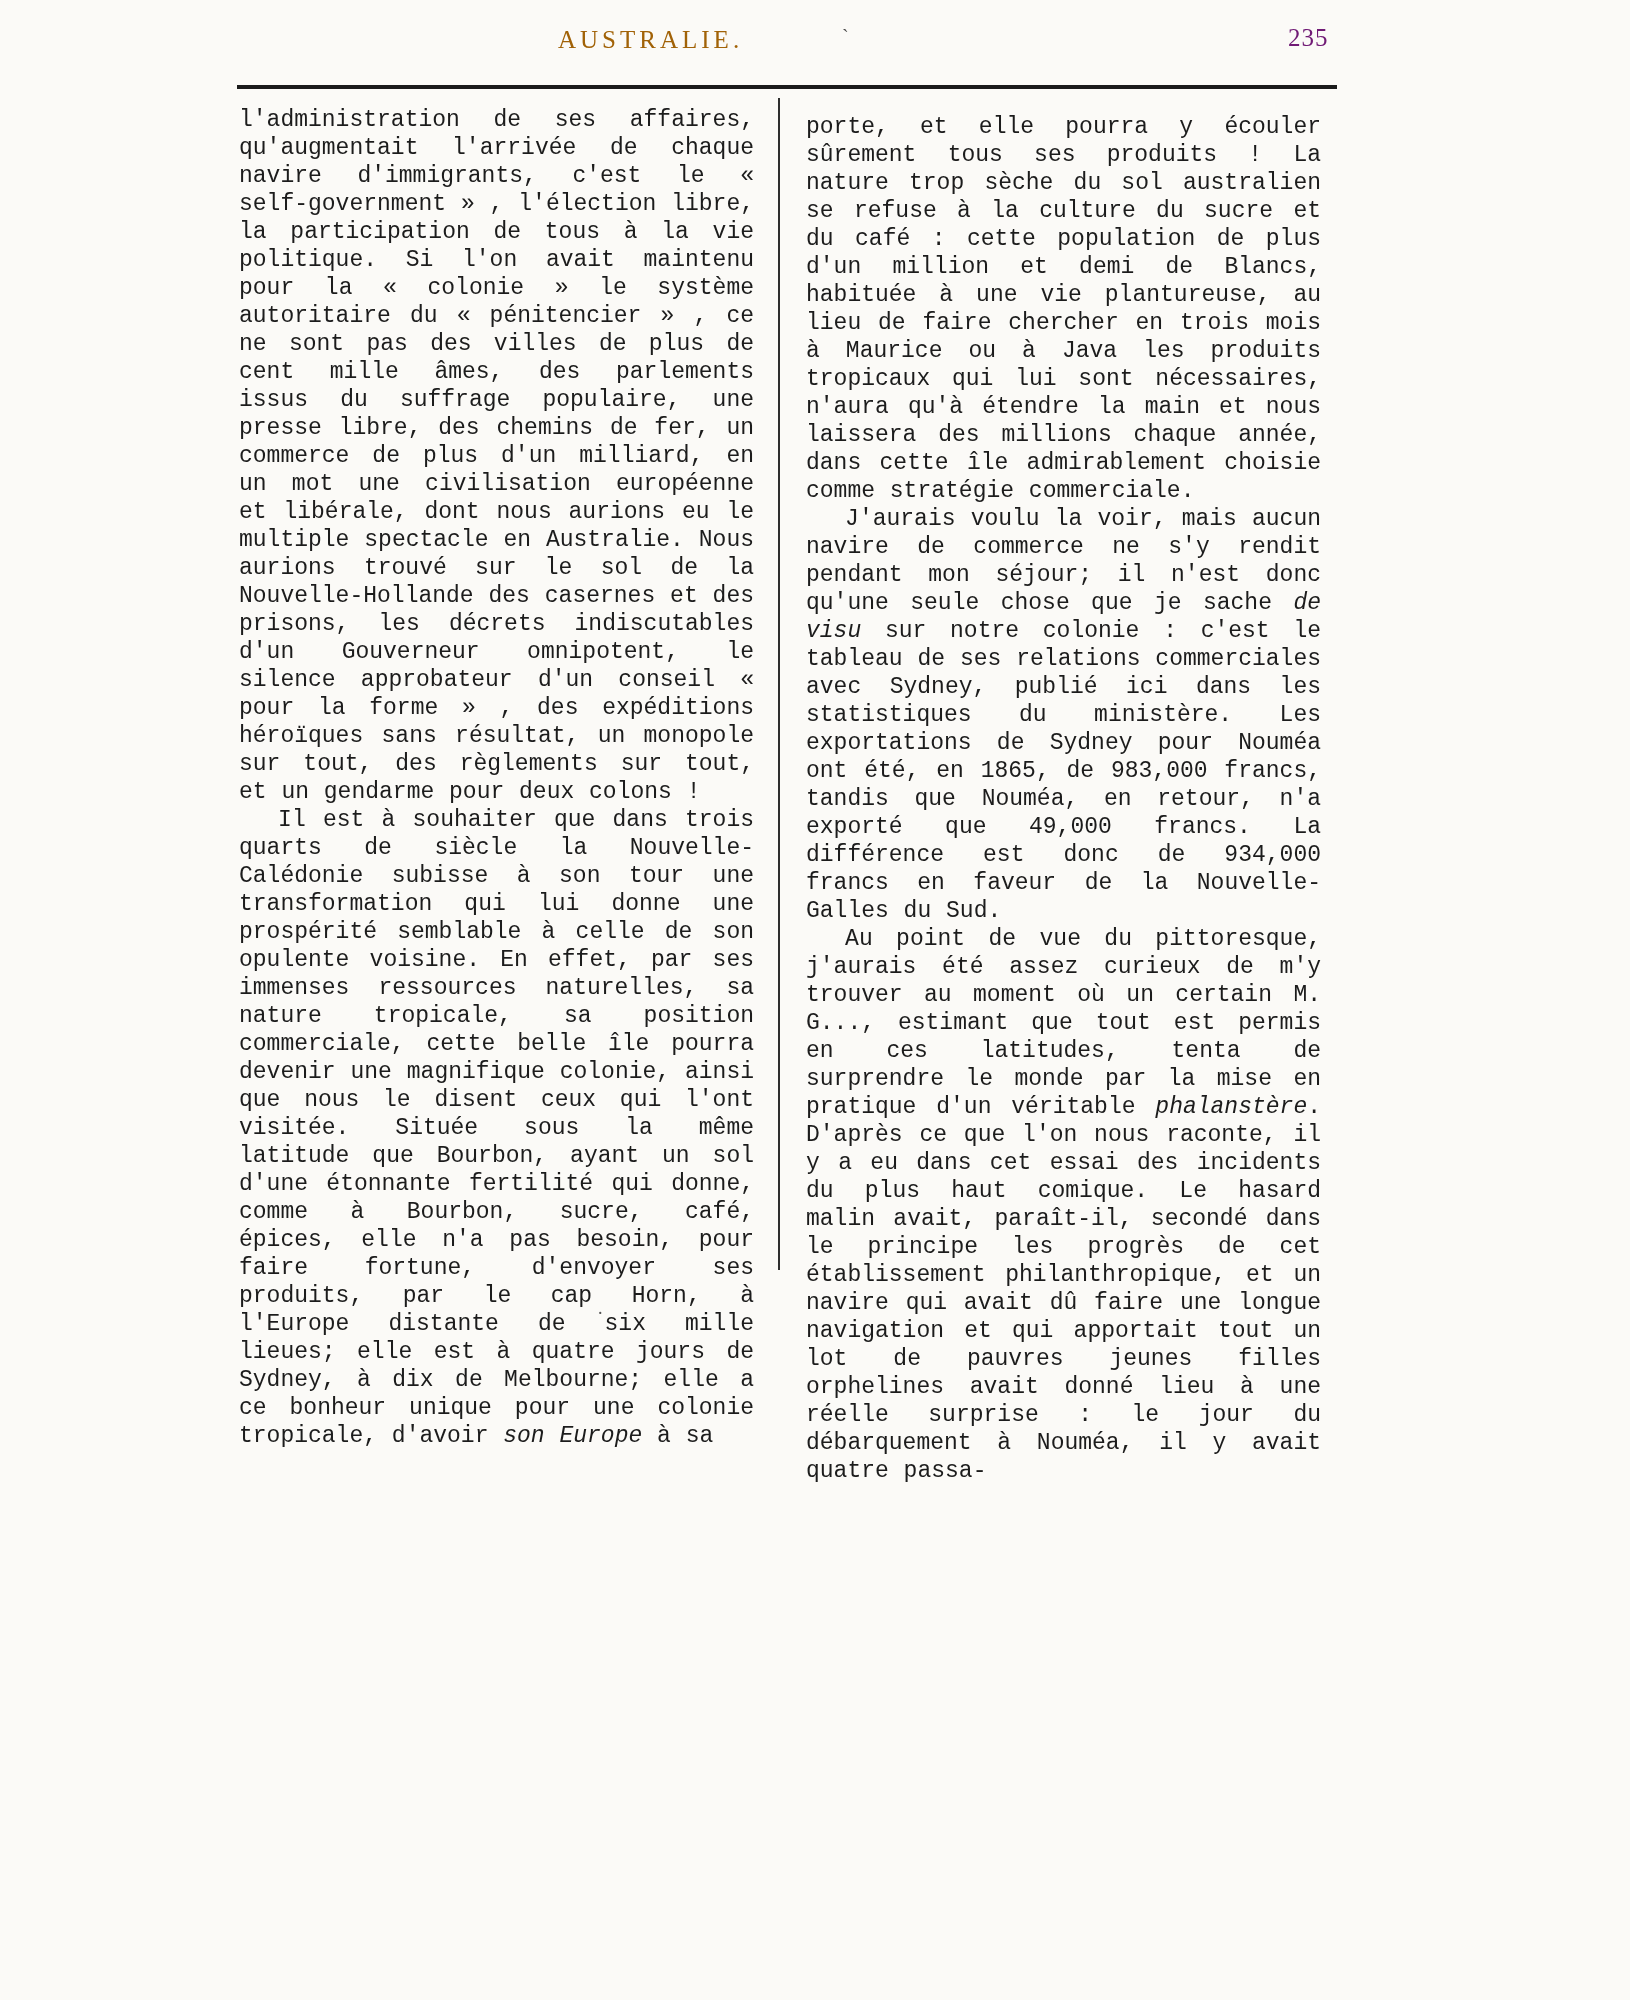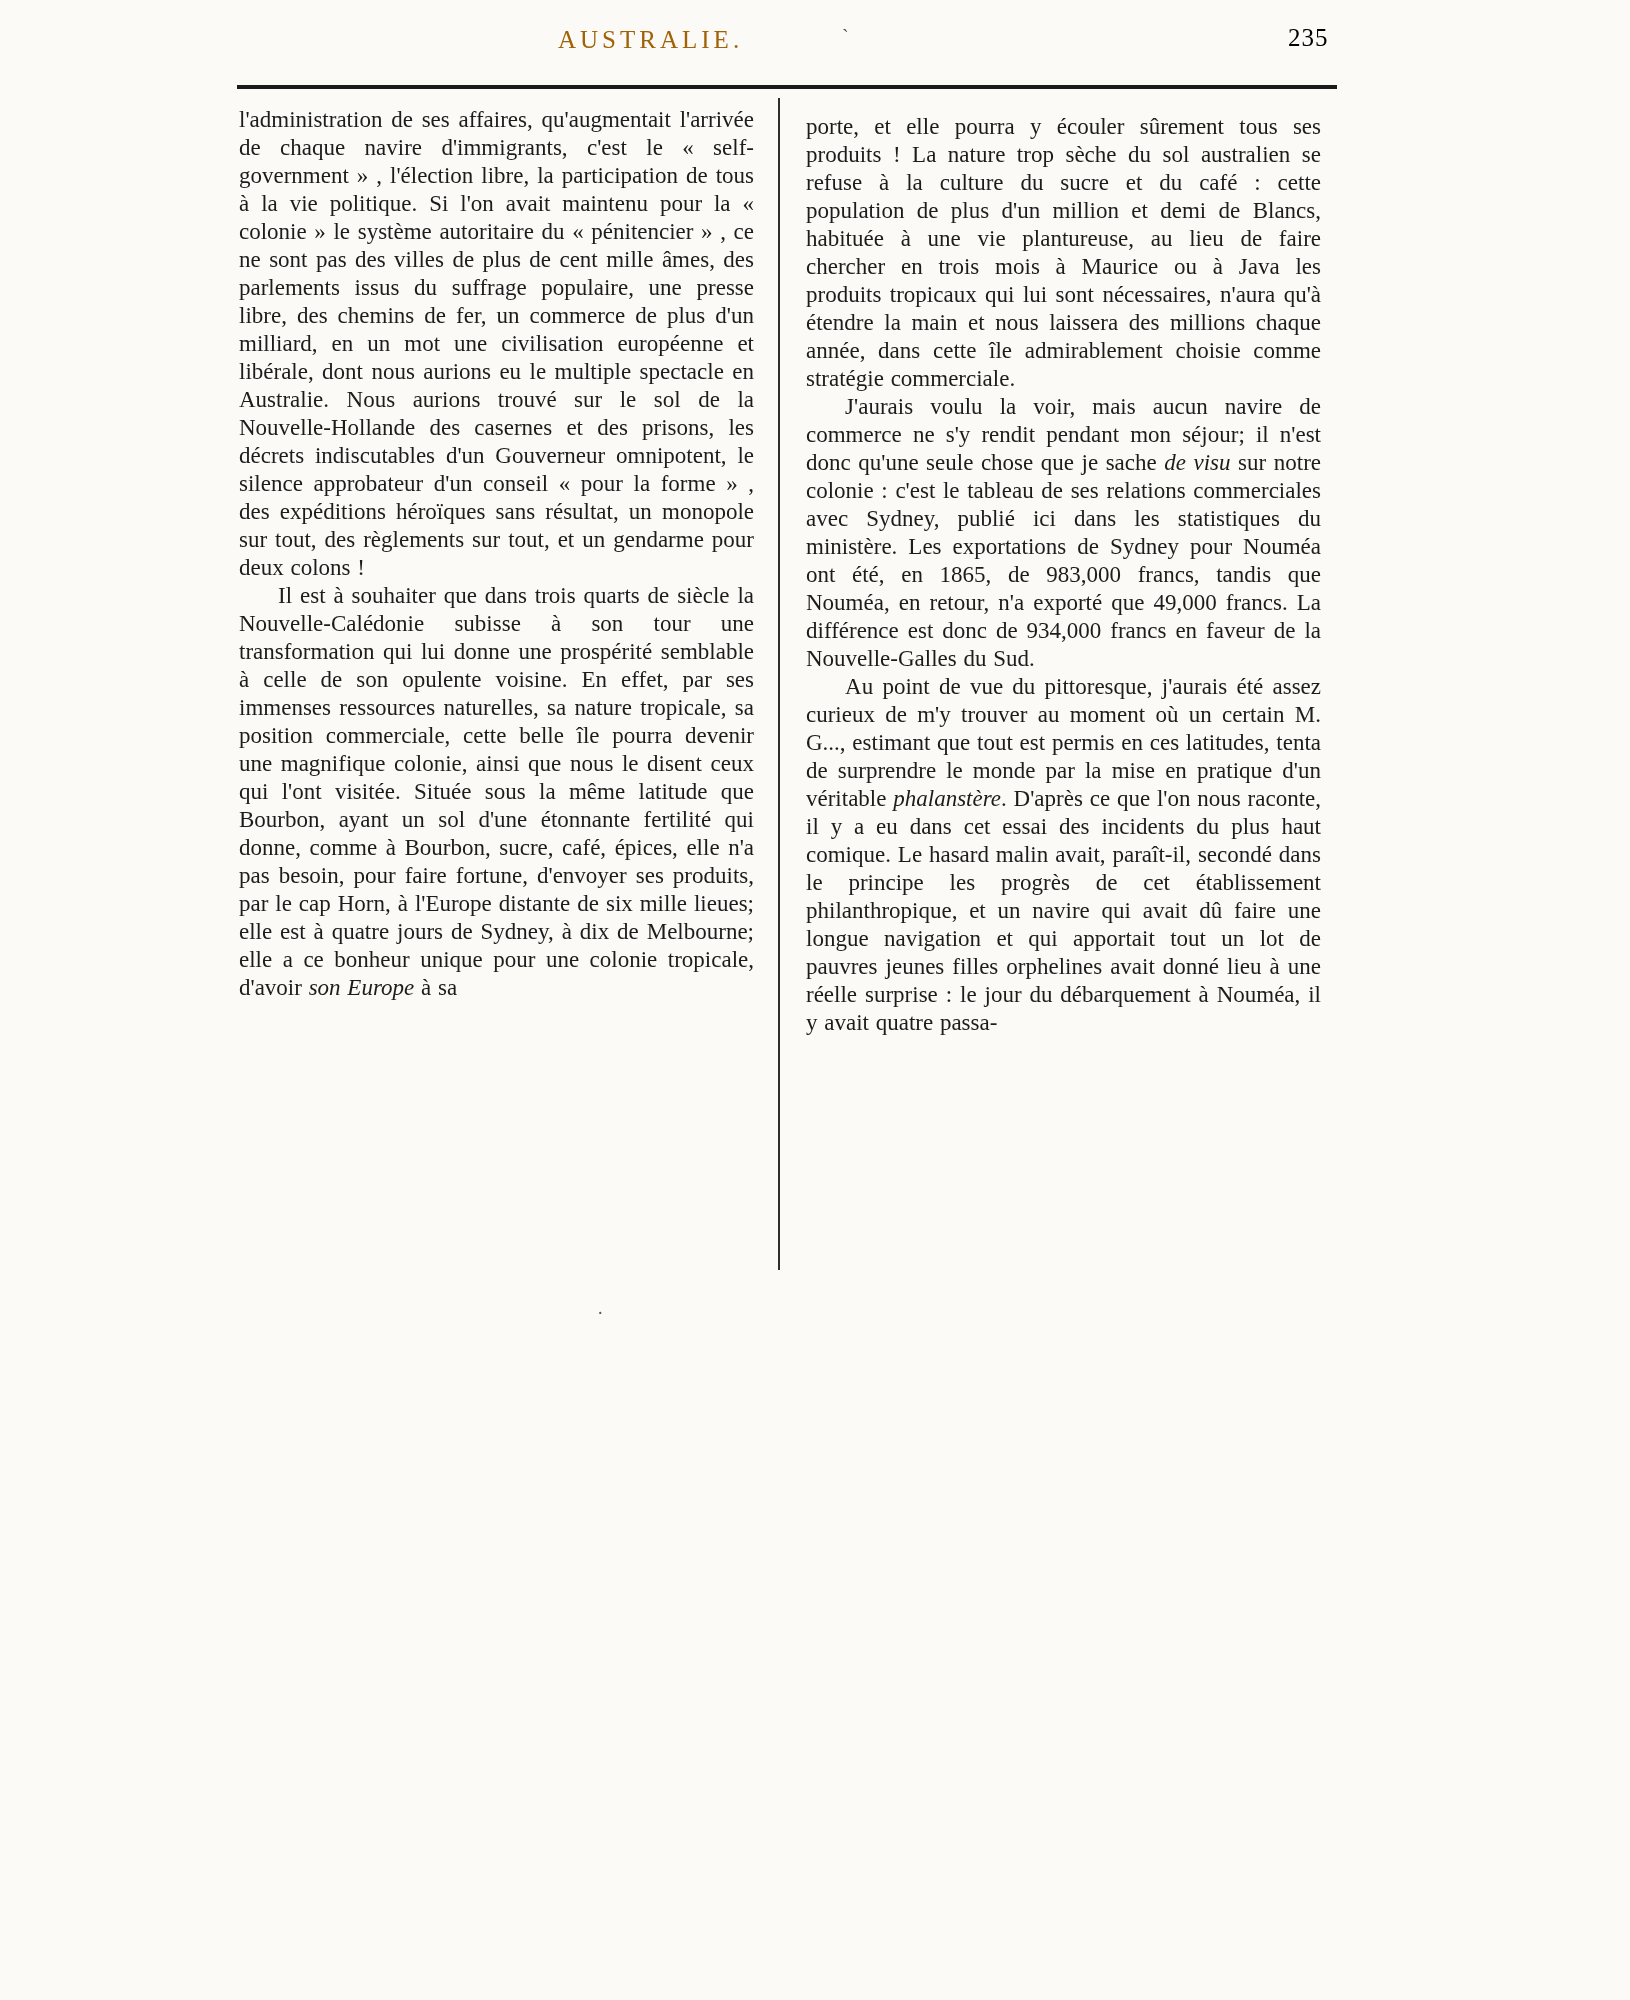--- a/index.html
+++ b/index.html
@@ -27,21 +27,21 @@
     letter-spacing: 4px;
     color: #a16207;
     white-space: nowrap;
   }
   .page-number {
     position: absolute;
     top: 24px;
     left: 1288px;
     font-size: 25px;
     letter-spacing: 1px;
-    color: #000000;
+    color: #701a75;
     text-align: center;
   }
   .stray-mark-top {
     position: absolute;
     top: 26px;
     left: 842px;
     font-size: 20px;
     color: #4a4a4a;
   }
   .stray-dot-bottom {
@@ -60,20 +60,21 @@
     background: #1b1b1b;
   }
   .column {
     position: absolute;
     top: 106px;
     width: 515px;
     text-align: justify;
     font-size: 23px;
     line-height: 28px;
     word-spacing: 1px;
+    font-family: Liberation Mono, monospace;
   }
   .column-left  { left: 239px; }
   .column-right { left: 806px; margin-top: 7px; }
   .column-divider {
     position: absolute;
     top: 98px;
     left: 778px;
     width: 2px;
     height: 1172px;
     background: #2e2e2e;

